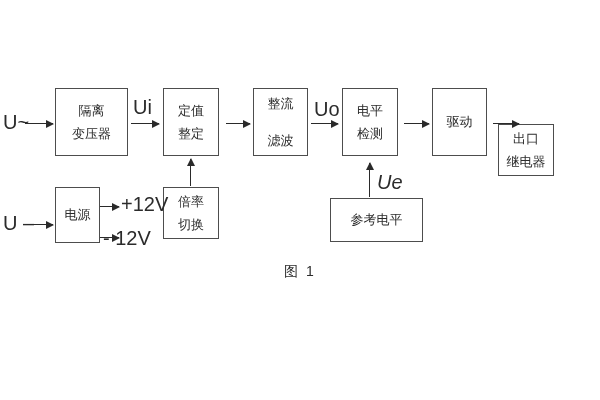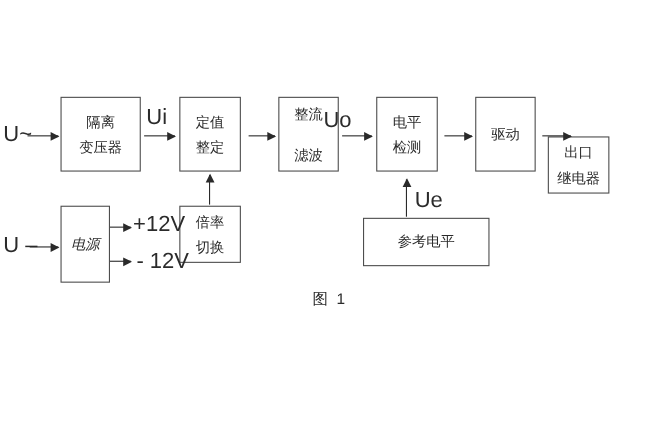--- a/index.html
+++ b/index.html
@@ -109,38 +109,38 @@
   <div class="box" style="left:342px; top:88px; width:56px; height:68px;">
     <span>电平</span>
     <span>检测</span>
   </div>
 
   <div class="box" style="left:498px; top:88px; width:56px; height:52px;margin-top:36px;">
     <span>出口</span>
     <span>继电器</span>
   </div>
 
-  <div class="box" style="left:55px; top:187px; width:45px; height:70px;font-style:italic;">
+  <div class="box" style="left:55px; top:187px; width:45px; height:56px;">
     <span>电源</span>
   </div>
 
   <div class="box" style="left:163px; top:187px; width:56px; height:52px;">
     <span>倍率</span>
     <span>切换</span>
   </div>
 
-  <div class="box" style="left:330px; top:198px; width:115px; height:44px;">
+  <div class="box" style="left:330px; top:198px; width:93px; height:44px;">
     <span>参考电平</span>
   </div>
 
   <div class="siglabel" style="left:133px; top:99px;">Ui</div>
-  <div class="siglabel" style="left:294px; top:101px;">Uo</div>
-  <div class="siglabel" style="left:377px; top:174px;">Ue</div>
+  <div class="siglabel" style="left:314px; top:101px;">Uo</div>
+  <div class="siglabel" style="left:377px; top:174px;font-style:italic;">Ue</div>
   <div class="siglabel" style="left:121px; top:196px;">+12V</div>
-  <div class="siglabel" style="left:124px; top:230px;text-align:center;">- 12V</div>
+  <div class="siglabel" style="left:103px; top:230px;text-align:center;">- 12V</div>
 
   <div class="arrow-h" style="left:25px; top:123px; width:28px;"></div>
   <div class="arrow-h" style="left:131px; top:123px; width:28px;"></div>
   <div class="arrow-h" style="left:226px; top:123px; width:24px;"></div>
   <div class="arrow-h" style="left:311px; top:123px; width:27px;"></div>
   <div class="arrow-h" style="left:404px; top:123px; width:25px;"></div>
   <div class="arrow-h" style="left:493px; top:123px; width:26px;"></div>
   <div class="arrow-h" style="left:27px; top:224px; width:26px;"></div>
   <div class="arrow-h" style="left:100px; top:206px; width:19px;"></div>
   <div class="arrow-h" style="left:100px; top:237px; width:19px;"></div>

